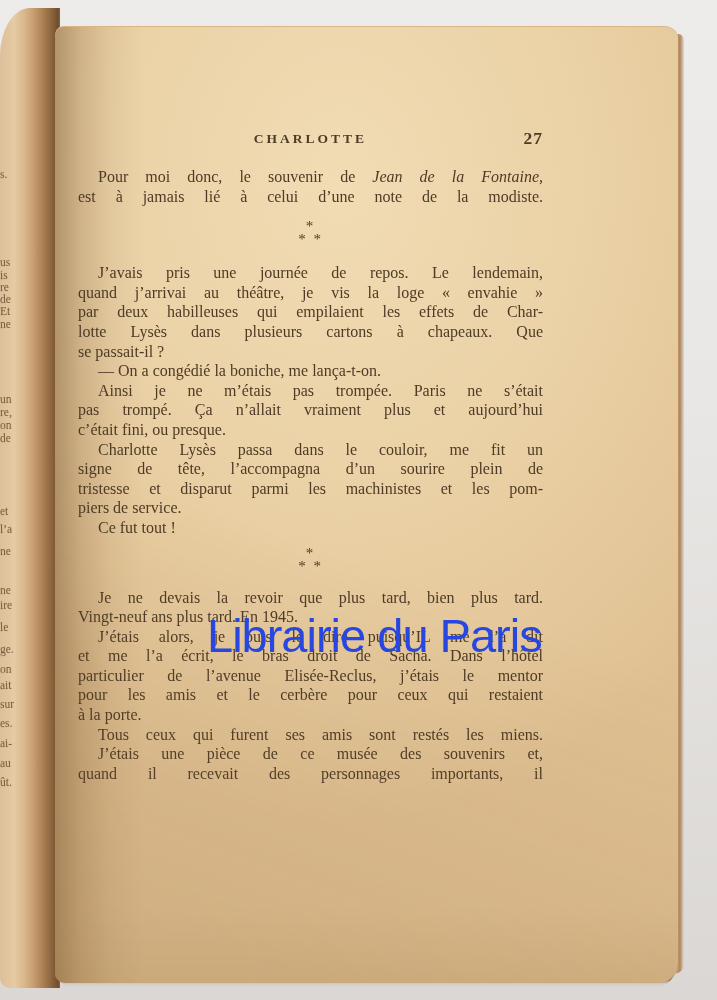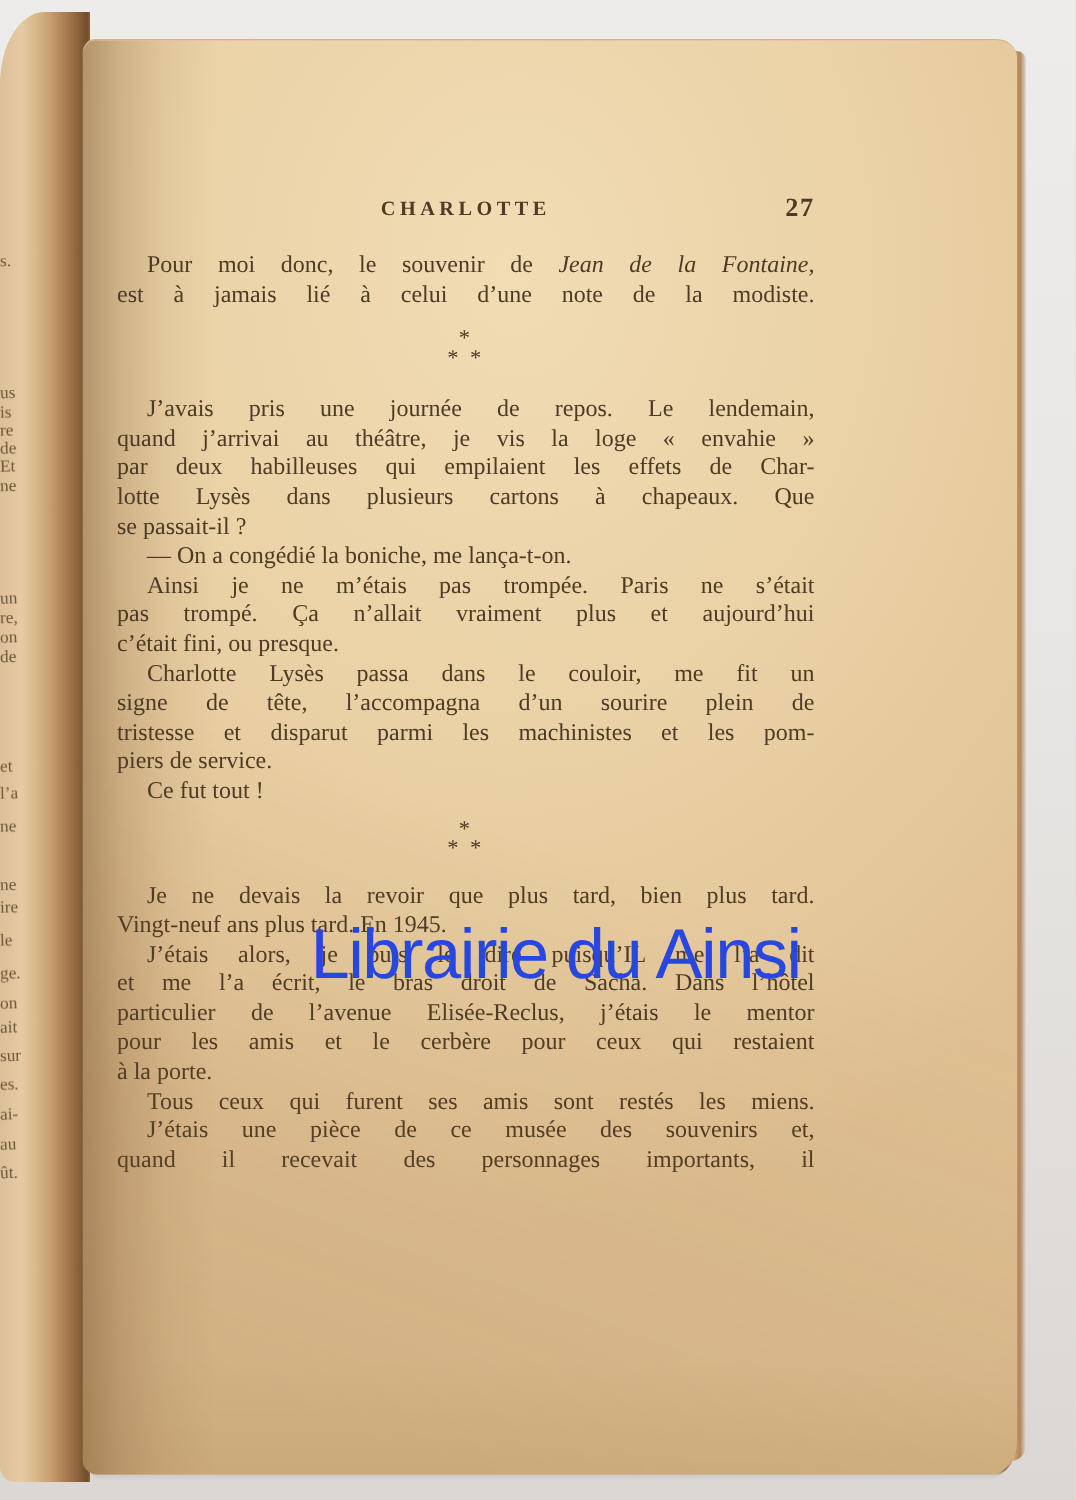--- a/index.html
+++ b/index.html
@@ -159,13 +159,13 @@
         <div class="bline just"><span>pour les amis et le cerbère pour ceux qui restaient</span></div>
         <div class="bline"><span>à la porte.</span></div>
         <div class="bline just ind"><span>Tous ceux qui furent ses amis sont restés les miens.</span></div>
         <div class="bline just ind"><span>J’étais une pièce de ce musée des souvenirs et,</span></div>
         <div class="bline just"><span>quand il recevait des personnages importants, il</span></div>
       </div>
     </div>
   <div class="page-vignette"></div>
 </div>
 
-<div class="watermark" style="color: rgb(39, 71, 224);">Librairie du Ainsi</div>
+<div class="watermark" style="color: rgb(39, 71, 224);">Librairie du Paris</div>
 
 </body></html>

